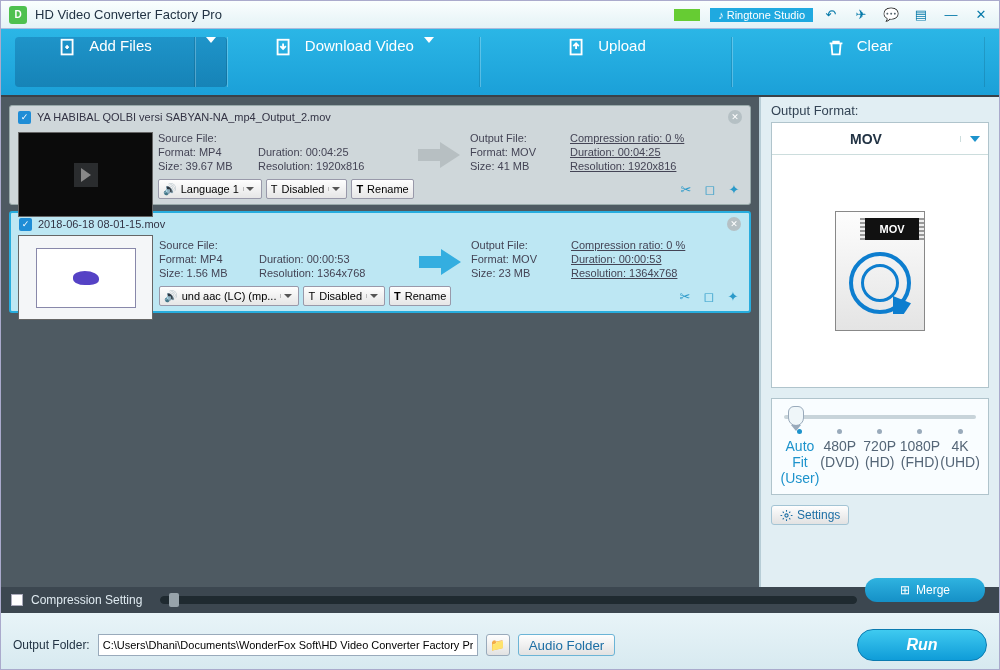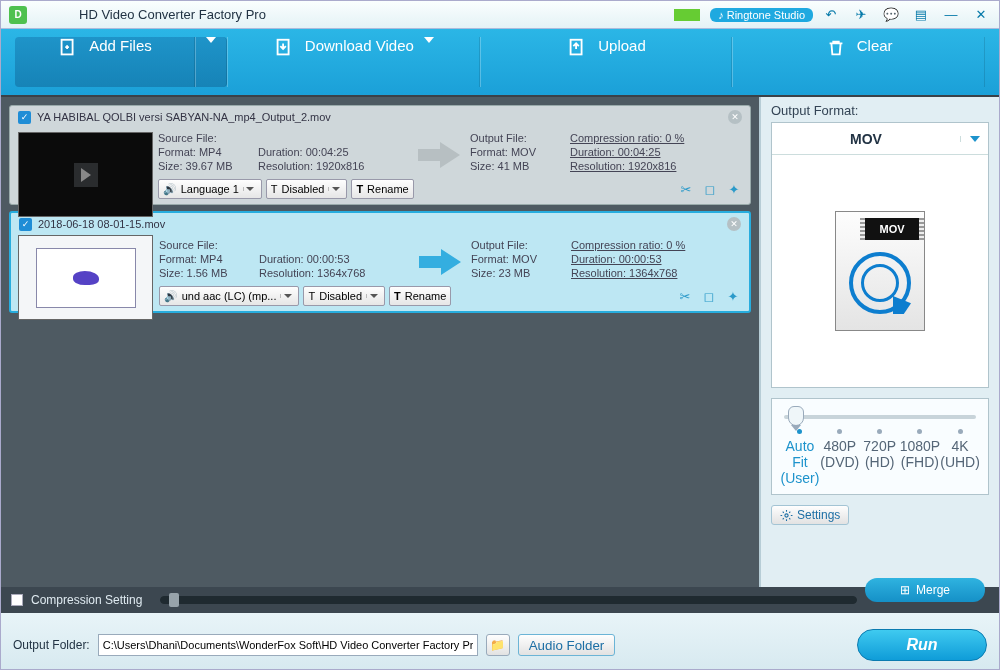--- a/index.html
+++ b/index.html
@@ -1,20 +1,20 @@
 <!DOCTYPE html>
 <html><head>
 <meta charset="utf-8">
 <style>
 * { margin: 0; padding: 0; box-sizing: border-box; font-family: "Segoe UI", Tahoma, sans-serif; }
 body { width: 1000px; height: 670px; background: #e8f4f8; overflow: hidden; border: 1px solid #aac; }
 .titlebar { height: 28px; background: linear-gradient(#fafefe,#e4f2f6); display: flex; align-items: center; padding: 0 8px; gap: 8px; border-bottom: 1px solid #abd; }
 .app-icon { width: 18px; height: 18px; background: #4fc14f; border-radius: 3px; display: flex; align-items: center; justify-content: center; color: #fff; font-size: 10px; font-weight: bold; }
-.app-title { font-size: 13px; color: #234; flex: 1; margin-left: 44px; }
-.tb-badge { background: #1fa9e0; color: #fff; font-size: 11px; padding: 1px 8px; border-radius: 6px; }
+.app-title { font-size: 13px; color: #234; flex: 1; }
+.tb-badge { background: #1fa9e0; color: #fff; font-size: 11px; padding: 1px 8px; border-radius: 0; }
 .tb-btns { display: flex; gap: 10px; }
 .tb-btn { width: 20px; height: 18px; display: flex; align-items: center; justify-content: center; color: #0679a9; cursor: pointer; font-size: 13px; }
 .toolbar { height: 66px; background: linear-gradient(#2bb6e6,#1ba0d8); display: flex; align-items: center; padding: 8px 14px; gap: 0; }
 .tool-btn { display: flex; justify-content: center; gap: 10px; color: #fff; font-size: 15px; font-weight: 500; height: 50px; border-left: 1px solid rgba(255,255,255,.25); border-right: 1px solid rgba(0,0,0,.12); cursor: pointer; }
 .tool-btn.first { border-left: none; }
 .tool-btn.addfiles { width: 180px; background: linear-gradient(#1e94c9,#1683b7); border-radius: 4px 0 0 4px; }
 .tool-btn.dropdown { width: 32px; background: linear-gradient(#1e94c9,#1683b7); border-radius: 0 4px 4px 0; }
 .tool-btn.wide { flex: 1; }
 .tool-icon { width: 22px; height: 22px; display: flex; align-items: center; justify-content: center; }
 .tool-icon svg { width: 22px; height: 22px; }

